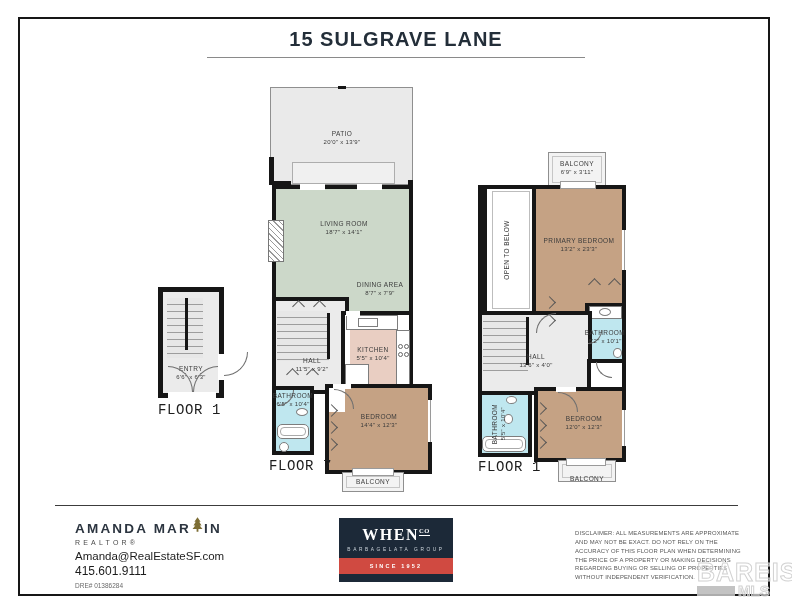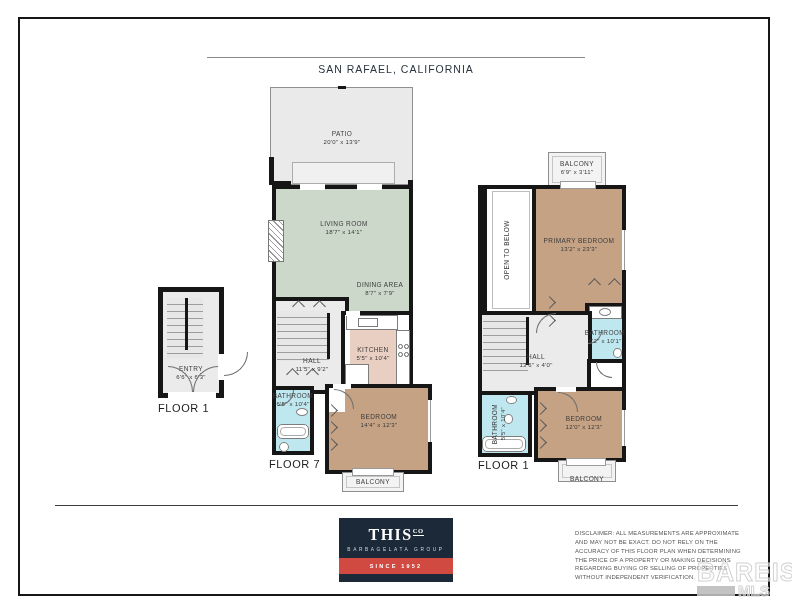--- a/index.html
+++ b/index.html
@@ -29,21 +29,21 @@
 
   .patio { position:absolute; border:1.5px solid #8f8f8f; background:#eaeaea; }
   .balcony { position:absolute; border:1.5px solid #8f8f8f; background:#f3f3f3; }
   .balcony-in { position:absolute; inset:3px; border:1px solid #c6c6c6; }
 
   .rlabel { position:absolute; transform:translate(-50%,-50%); text-align:center;
             color:#3b3b3b; line-height:1.45; white-space:nowrap; }
   .rlabel .nm { display:block; font-size:6.5px; letter-spacing:.4px; }
   .rlabel .dm { display:block; font-size:6px; letter-spacing:.3px; }
   .vert { writing-mode:vertical-rl; transform:translate(-50%,-50%) rotate(180deg); }
-  .floor-label { position:absolute; font-size:11px; letter-spacing:.6px; color:#1d1d1d; }
+  .floor-label { position:absolute; font-size:14px; letter-spacing:.6px; color:#1d1d1d;font-family:Liberation Mono, monospace; }
 
   .stairs { position:absolute; background:repeating-linear-gradient(180deg,#e7e7e7 0 6px,#9d9d9d 6px 7px); }
   .rail { position:absolute; background:#161616; }
   .hatch { position:absolute; background:#fff; border:1px solid #777;
            background-image:repeating-linear-gradient(45deg,#fff 0 3px,#9a9a9a 3px 4px); }
 
   .gap-h { position:absolute; background:linear-gradient(#fff 42%, #9a9a9a 42% 58%, #fff 58%); }
   .gap-v { position:absolute; background:linear-gradient(90deg,#fff 42%, #9a9a9a 42% 58%, #fff 58%); }
   .thresh { position:absolute; background:#fff; border:1px solid #9a9a9a; }
   .wallstub { position:absolute; background:#161616; }
@@ -93,22 +93,22 @@
   .wm-bar { width:38px; height:10px; background:#bdbdbd; margin-right:3px; }
   .wm-sub { font-size:15px; font-weight:bold; color:rgba(255,255,255,.55); -webkit-text-stroke:1px #cdcdcd; line-height:1; }
 </style>
 </head>
 <body>
 
 <div class="page">
 
   <div class="frame"></div>
 
+  <div class="title">15 SULGRAVE LANE</div>
   <div class="title-rule"></div>
-  <div class="subtitle">SAN RAFAEL, CALIFORNIA</div>
 
   <div>
     <div class="room f-gray" style="left:158px;top:287px;width:66px;height:111px;border-width:5px;"></div>
     <div class="stairs" style="left:167px;top:298px;width:36px;height:60px;"></div>
     <div class="rail" style="left:185px;top:298px;width:3px;height:52px;"></div>
     <div class="rlabel" style="left:191px;top:373px;">
       <span class="nm">ENTRY</span>
       <span class="dm">6'6" x 6'3"</span>
     </div>
 
@@ -292,24 +292,37 @@
       <span class="dm">12'0" x 12'3"</span>
     </div>
     <div class="rlabel" style="left:587px;top:479px;">
       <span class="nm">BALCONY</span>
     </div>
     <div class="floor-label" style="left:478px;top:459px;">FLOOR 1</div>
   </div>
 
   <div class="foot-rule"></div>
 
+  <div class="agent">
+    <div class="agent-name">
+      <span>AMANDA MAR</span>
+        <span class="abs-none"><svg width="11" height="15" viewBox="0 0 12 16">
+            <path d="M6 0 L2.6 5 H4.1 L1.6 9 H3.6 L0.6 13 H5 V16 H7 V13 H11.4 L8.4 9 H10.4 L7.9 5 H9.4 Z" fill="#7d6e35"></path>
+          </svg></span>
+        <span>IN</span>
+    </div>
+    <div class="agent-role">REALTOR®</div>
+    <div class="agent-email">Amanda@RealEstateSF.com</div>
+    <div class="agent-phone">415.601.9111</div>
+    <div class="agent-dre">DRE# 01386284</div>
+  </div>
 
   <div class="brand">
     <div class="brand-name">
-      <span>THIS</span><span class="brand-co">CO</span>
+      <span>WHEN</span><span class="brand-co">CO</span>
     </div>
     <div class="brand-group">BARBAGELATA GROUP</div>
     <div class="brand-band">
       <span class="brand-since">SINCE 1952</span>
     </div>
   </div>
 
   <div class="disclaimer">DISCLAIMER: ALL MEASUREMENTS ARE APPROXIMATE AND MAY NOT BE EXACT. DO NOT RELY ON THE ACCURACY OF THIS FLOOR PLAN WHEN DETERMINING THE PRICE OF A PROPERTY OR MAKING DECISIONS REGARDING BUYING OR SELLING OF PROPERTIES WITHOUT INDEPENDENT VERIFICATION.</div>
 
   <div class="wm">

